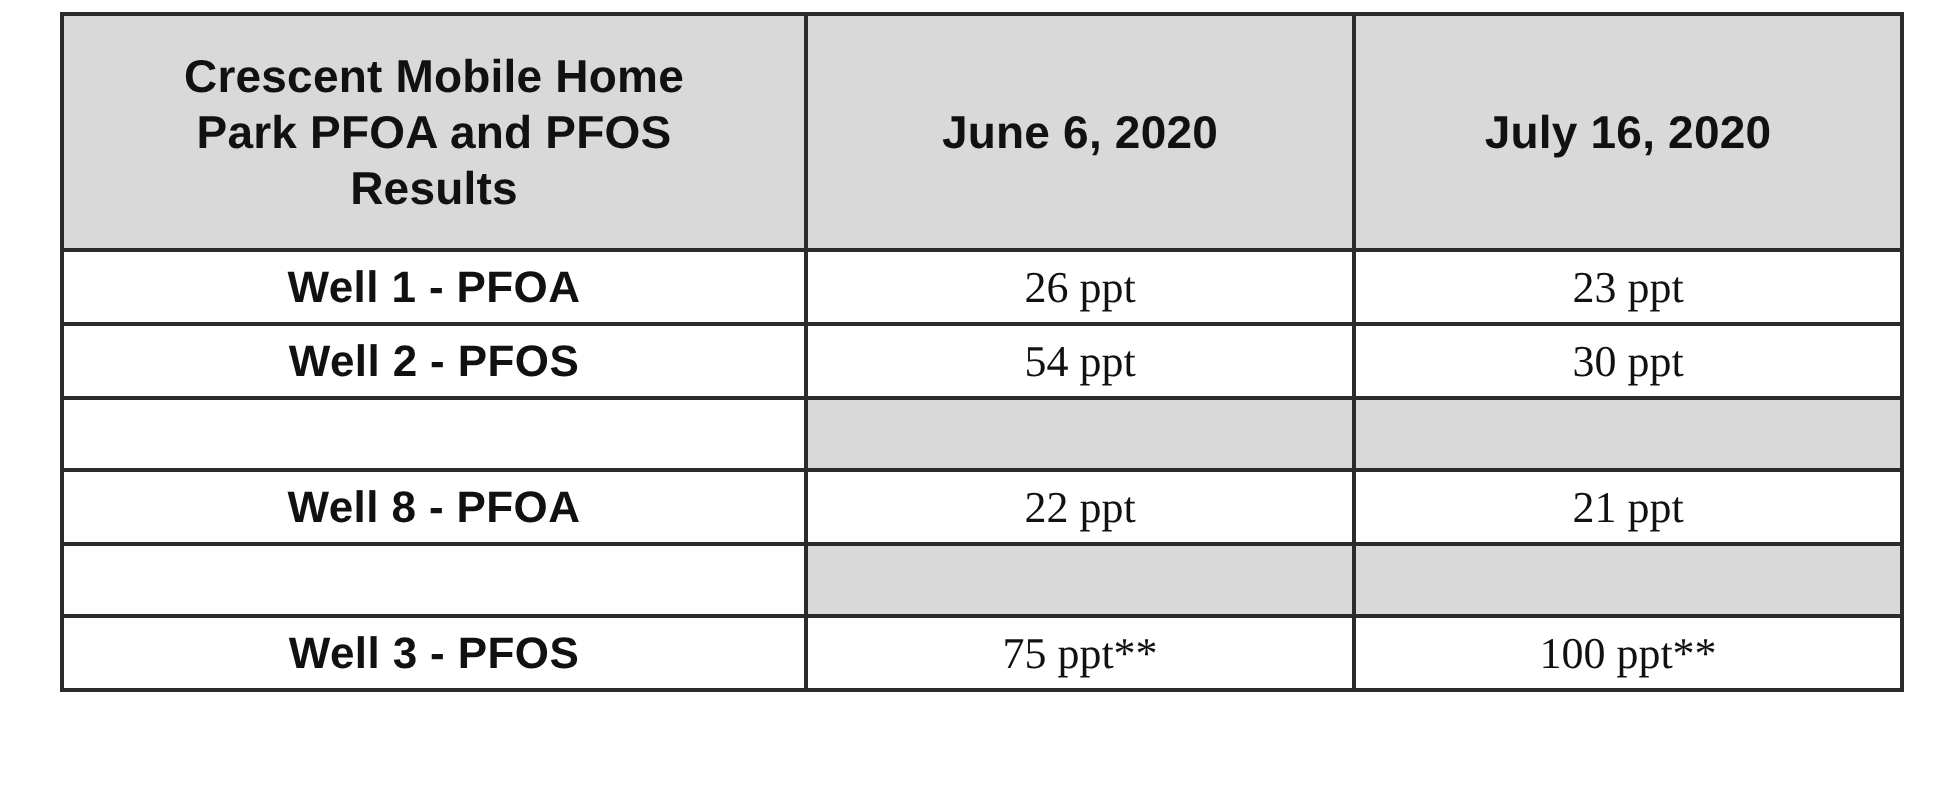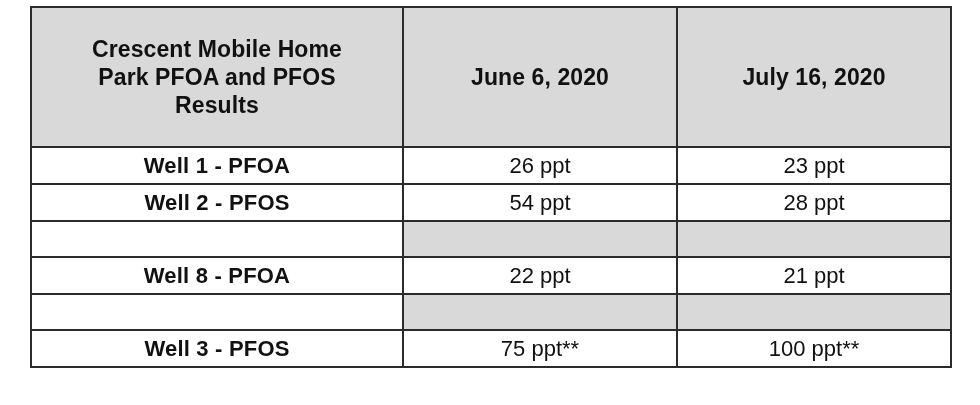--- a/index.html
+++ b/index.html
@@ -43,40 +43,41 @@
     color: #111111;
     font-weight: bold;
     font-size: 23px;
     line-height: 1.22;
     text-align: center;
     height: 108px;
     padding: 4px 10px;
     letter-spacing: 0.1px;
   }
   tr.header th.title-cell {
-    padding: 15px 46px;
+    padding: 4px 46px;
   }
 
   
   tr.data td {
     height: 35px;
     font-size: 22px;
     color: #111111;
   }
   td.label {
     font-weight: bold;
     text-align: center;
     padding-left: 10px;
     background: #ffffff;
     letter-spacing: 0.2px;
   }
   td.value {
     text-align: center;
     background: #ffffff;
     font-weight: normal;
+    font-family: Liberation Serif, serif;
   }
   
   tr.spacer td {
     height: 34px;
     background: #ffffff;
   }
   tr.spacer td.shade {
     background: #d9d9d9;
   }
   tr.spacer td.blank {
@@ -102,21 +103,21 @@
     </thead>
     <tbody>
       <tr class="data">
         <td class="label">Well 1 - PFOA</td>
         <td class="value">26 ppt</td>
         <td class="value">23 ppt</td>
       </tr>
       <tr class="data">
         <td class="label">Well 2 - PFOS</td>
         <td class="value">54 ppt</td>
-        <td class="value">28 ppt</td>
+        <td class="value">30 ppt</td>
       </tr>
       <tr class="spacer">
         <td class="blank"></td>
         <td class="shade"></td>
         <td class="shade"></td>
       </tr>
       <tr class="data">
         <td class="label">Well 8 - PFOA</td>
         <td class="value">22 ppt</td>
         <td class="value">21 ppt</td>

